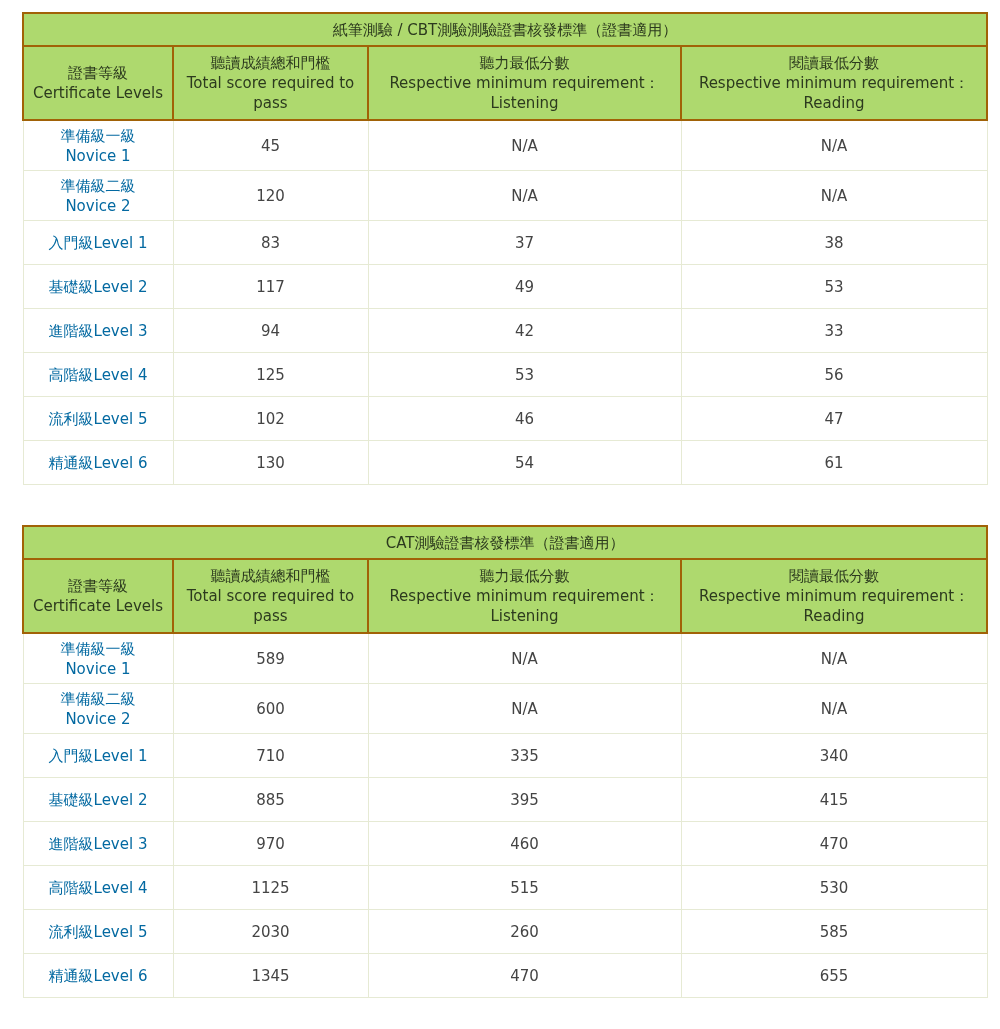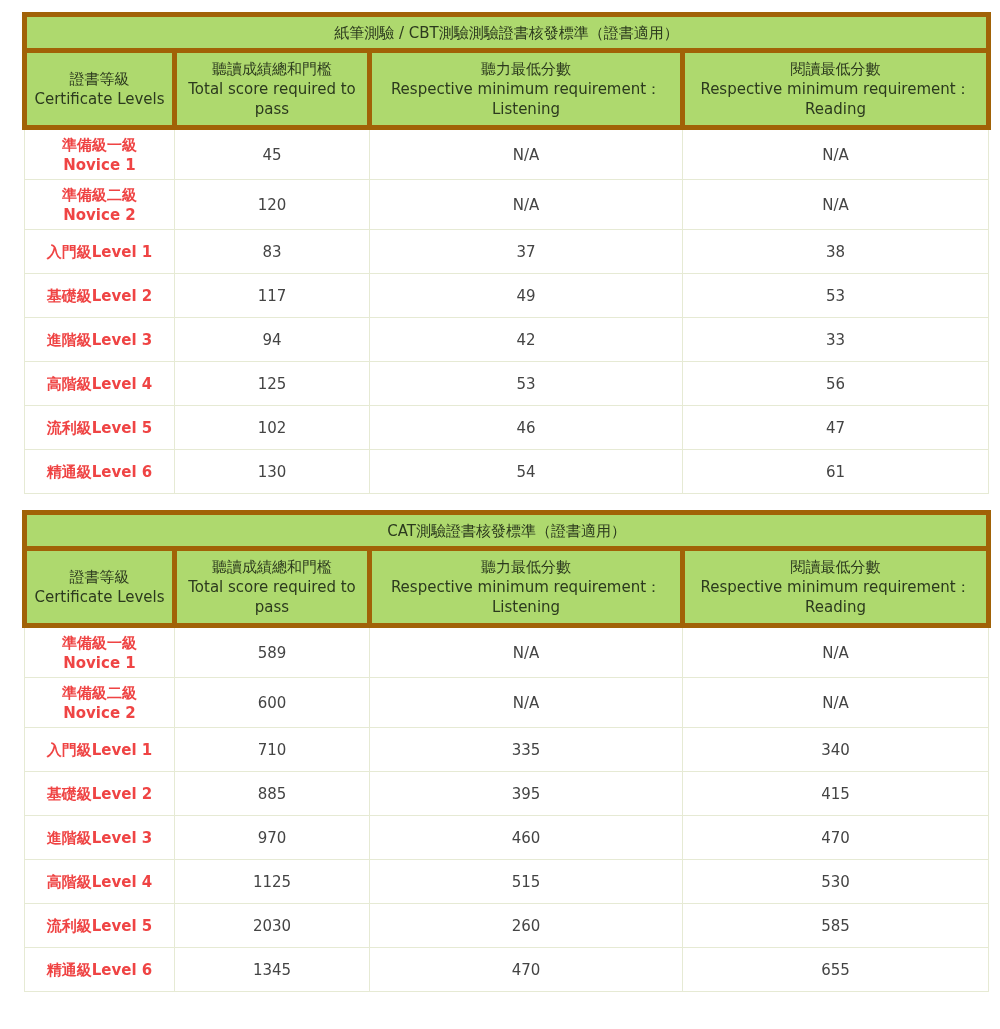--- a/index.html
+++ b/index.html
@@ -17,34 +17,34 @@
     }
     .score-table {
       position: absolute;
       left: 22px;
       width: 964px;
       border-collapse: collapse;
       table-layout: fixed;
       background: #ffffff;
     }
     #table-1 { top: 12px; }
-    #table-2 { top: 510px; }
+    #table-2 { top: 525px; }
 
     .score-table col.c1 { width: 150px; }
     .score-table col.c2 { width: 195px; }
     .score-table col.c3 { width: 313px; }
     .score-table col.c4 { width: 306px; }
 
     .score-table th {
       background: #aed96e;
       color: #2c3a1e;
       font-weight: normal;
       text-align: center;
       vertical-align: middle;
-      border: 5px solid #a16207;
+      border: 2px solid #a16207;
       padding: 0 4px;
       font-size: 15px;
       line-height: 20px;
     }
     .score-table th.title-cell {
       height: 31px;
       font-size: 15px;
     }
     .score-table th.col-head {
       height: 72px;
@@ -53,21 +53,21 @@
       text-align: center;
       vertical-align: middle;
       border: 1px solid #e6ead4;
       font-size: 15px;
       line-height: 20px;
       color: #444444;
       padding: 0 4px;
     }
     .score-table tr.row-tall td { height: 49px; }
     .score-table tr.row-short td { height: 43px; }
-    .score-table td.level-cell { color: #ef4444; font-weight: bold; }
+    .score-table td.level-cell { color: #0369a1; }
     .line { display: block; }
   </style>
 </head>
 <body>
 
 <table class="score-table" id="table-1">
   <colgroup>
       <col class="c1">
       <col class="c2">
       <col class="c3">

